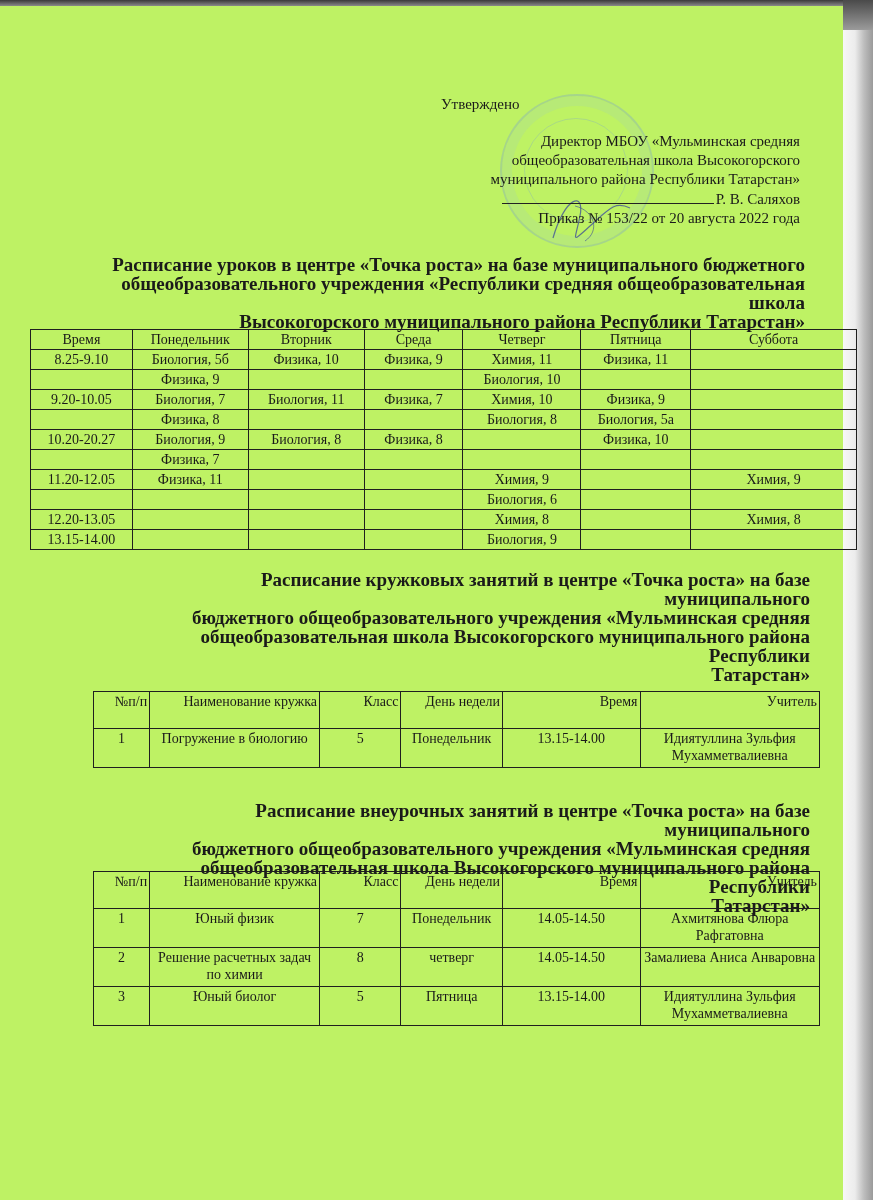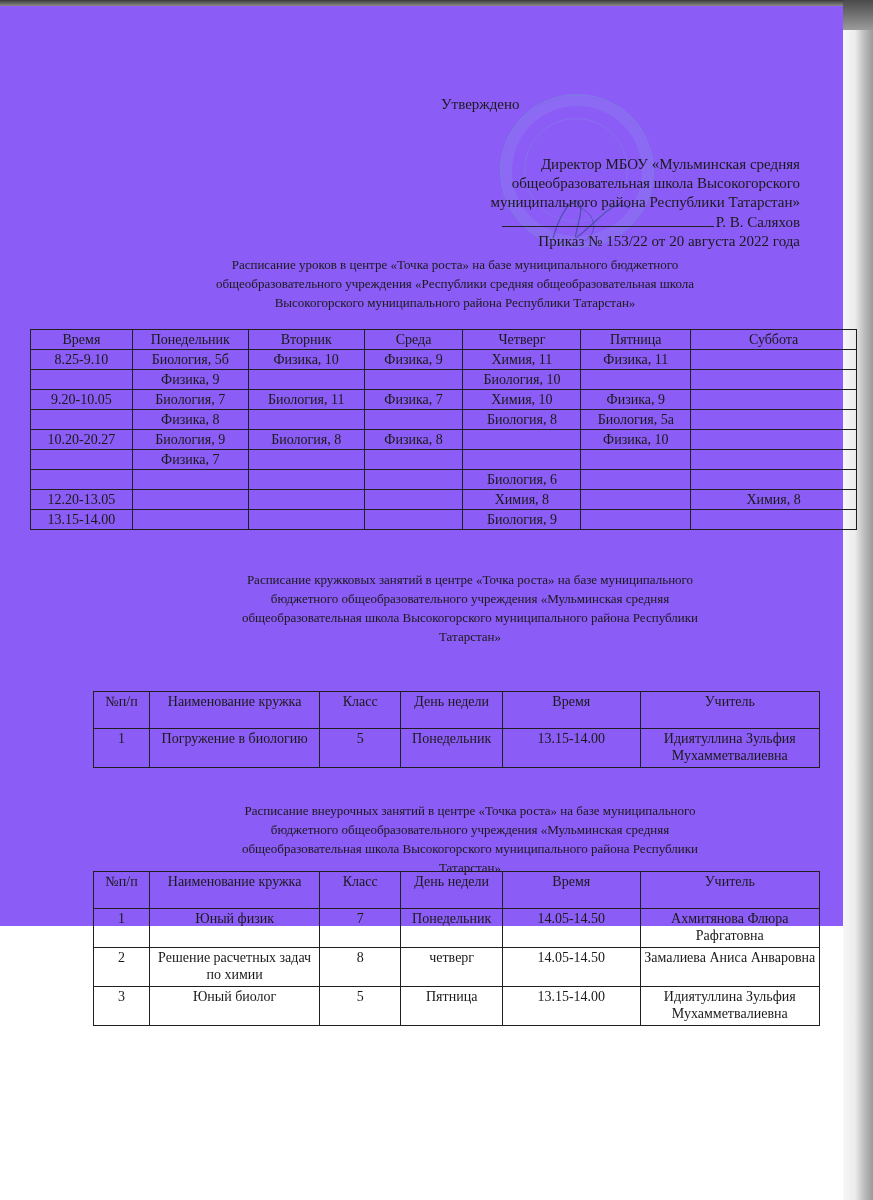--- a/index.html
+++ b/index.html
@@ -15,50 +15,50 @@
   }
   .right-edge {
     position: absolute; right: 0; top: 0; width: 30px; height: 1200px;
     background: linear-gradient(to right, #f7f7f7 0%, #ececec 40%, #bdbdbd 70%, #9a9a9a 100%);
   }
   .right-edge-top {
     position: absolute; right: 0; top: 0; width: 30px; height: 30px;
     background: linear-gradient(#4a4a4a, #9b9b9b);
   }
   .page {
-    position: absolute; left: 0; top: 6px; width: 843px; height: 920px;
-    background: #8b5cf6;
+    position: absolute; left: 0; top: 6px; width: 843px; height: 1194px;
+    background: #bef264;
   }
 
   
   .approval { position: absolute; left: 0; top: 0; width: 843px; height: 240px; }
   .approved-label { position: absolute; left: 441px; top: 90px; font-size: 15px; }
   .approval-text {
     position: absolute; right: 43px; top: 126px; width: 420px;
-    text-align: right; font-size: 15px; line-height: 19px; margin-top: 23px;
+    text-align: right; font-size: 15px; line-height: 19px;
   }
   .sign-line {
     display: inline-block; width: 212px; border-bottom: 1px solid #222;
     height: 14px; vertical-align: baseline; margin-right: 2px;
   }
   .stamp {
     position: absolute; left: 500px; top: 88px; width: 150px; height: 150px;
     border-radius: 50%; border: 2px solid rgba(120,160,210,0.35);
     box-shadow: inset 0 0 0 10px rgba(150,185,225,0.15);
   }
   .stamp-inner {
     position: absolute; left: 22px; top: 22px; width: 102px; height: 102px;
     border-radius: 50%; border: 1px solid rgba(120,160,210,0.3);
   }
   .signature {
     position: absolute; left: 545px; top: 180px; width: 90px; height: 60px;
   }
 
   .title {
-    position: absolute; text-align: center; font-size: 13px; line-height: 19px;
+    position: absolute; text-align: right; font-size: 19px; line-height: 19px; font-weight: bold;
   }
   .title-1 { left: 105px; top: 249px; width: 700px; }
   .title-2 { left: 130px; top: 564px; width: 680px; }
   .title-3 { left: 130px; top: 795px; width: 680px; }
 
   table { border-collapse: collapse; position: absolute; font-size: 14px; }
   td, th {
     border: 1px solid #1f1f1f; padding: 0; text-align: center; font-weight: normal;
   }
 
@@ -71,21 +71,21 @@
   .lessons col.c3 { width: 99px; }
   .lessons col.c4 { width: 118px; }
   .lessons col.c5 { width: 110px; }
   .lessons col.c6 { width: 166px; }
 
   
   .club { left: 93px; width: 727px; }
   .club-1 { top: 685px; }
   .club-2 { top: 865px; }
   .club th, .club td { vertical-align: top; line-height: 17px; padding: 1px 2px; }
-  .club th { height: 34px; }
+  .club th { height: 34px; text-align: right; }
   .club td { height: 36px; }
   .club col.k0 { width: 47px; }
   .club col.k1 { width: 142px; }
   .club col.k2 { width: 68px; }
   .club col.k3 { width: 85px; }
   .club col.k4 { width: 115px; }
   .club col.k5 { width: 150px; }
 </style>
 </head>
 <body>
@@ -190,20 +190,29 @@
       <tr>
         <td></td>
         <td>Физика, 7</td>
         <td></td>
         <td></td>
         <td></td>
         <td></td>
         <td></td>
       </tr>
       <tr>
+        <td>11.20-12.05</td>
+        <td>Физика, 11</td>
+        <td></td>
+        <td></td>
+        <td>Химия, 9</td>
+        <td></td>
+        <td>Химия, 9</td>
+      </tr>
+      <tr>
         <td></td>
         <td></td>
         <td></td>
         <td></td>
         <td>Биология, 6</td>
         <td></td>
         <td></td>
       </tr>
       <tr>
         <td>12.20-13.05</td>

